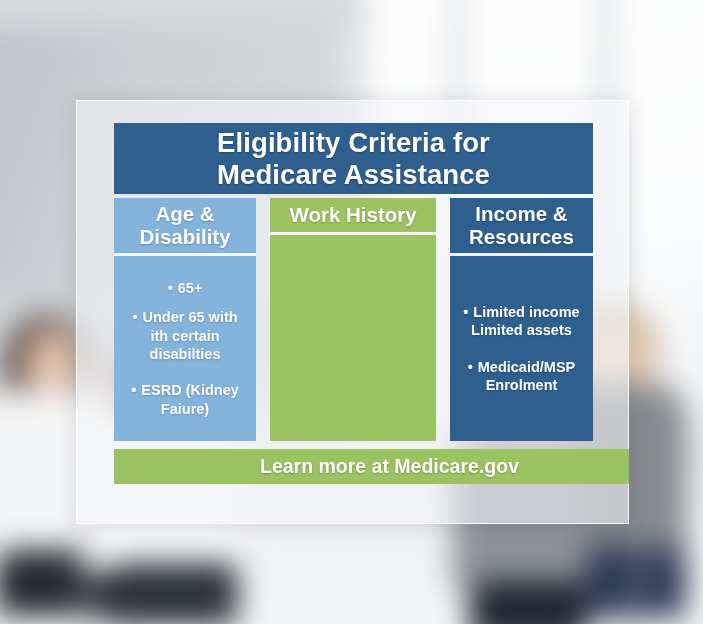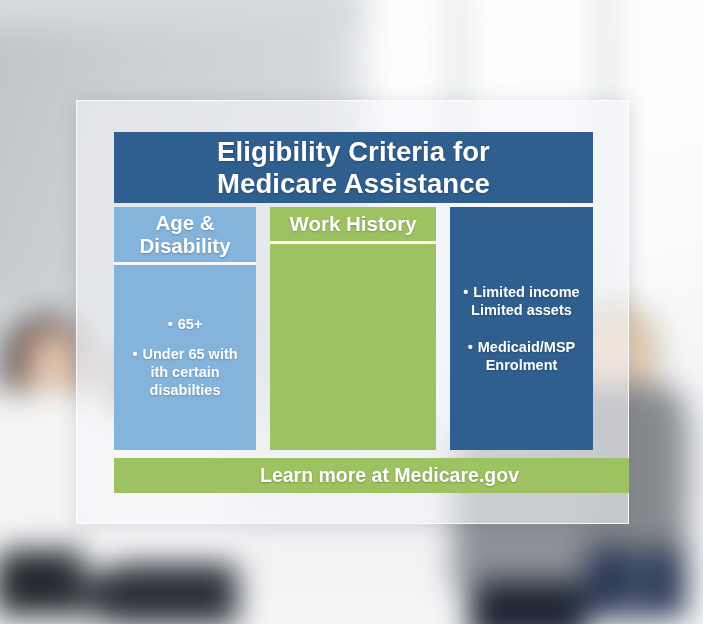--- a/index.html
+++ b/index.html
@@ -110,21 +110,21 @@
     background: rgba(245,247,249,0.58);
     border: 1px solid rgba(255,255,255,0.85);
     box-shadow: 0 2px 18px rgba(70,80,90,0.18);
     backdrop-filter: blur(2px);
   }
 
   
   .info {
     position: absolute;
     left: 37px;
-    top: 31px;
+    top: 22px;
     width: 479px;
     height: 442px;
   }
 
   
   .title-banner {
     position: absolute;
     left: 0;
     top: 0;
     width: 479px;
@@ -302,29 +302,33 @@
 
         <div class="col col-age">
           <div class="col-head">Age &amp;
 Disability</div>
           <div class="col-body">
             <ul class="bullet-list">
               <li class="bulleted">65+</li>
               <li class="bulleted">Under 65 with
 ith certain
 disabilties</li>
+              <li class="bulleted spaced">ESRD (Kidney
+Faiure)</li>
             </ul>
           </div>
         </div>
 
         <div class="col col-work">
           <div class="col-head">Work History</div>
         </div>
 
         <div class="col col-income">
+          <div class="col-head">Income &amp;
+Resources</div>
           <div class="col-body">
             <ul class="bullet-list">
               <li class="bulleted">Limited income
 Limited assets</li>
               <li class="bulleted spaced">Medicaid/MSP
 Enrolment</li>
             </ul>
           </div>
         </div>
 

